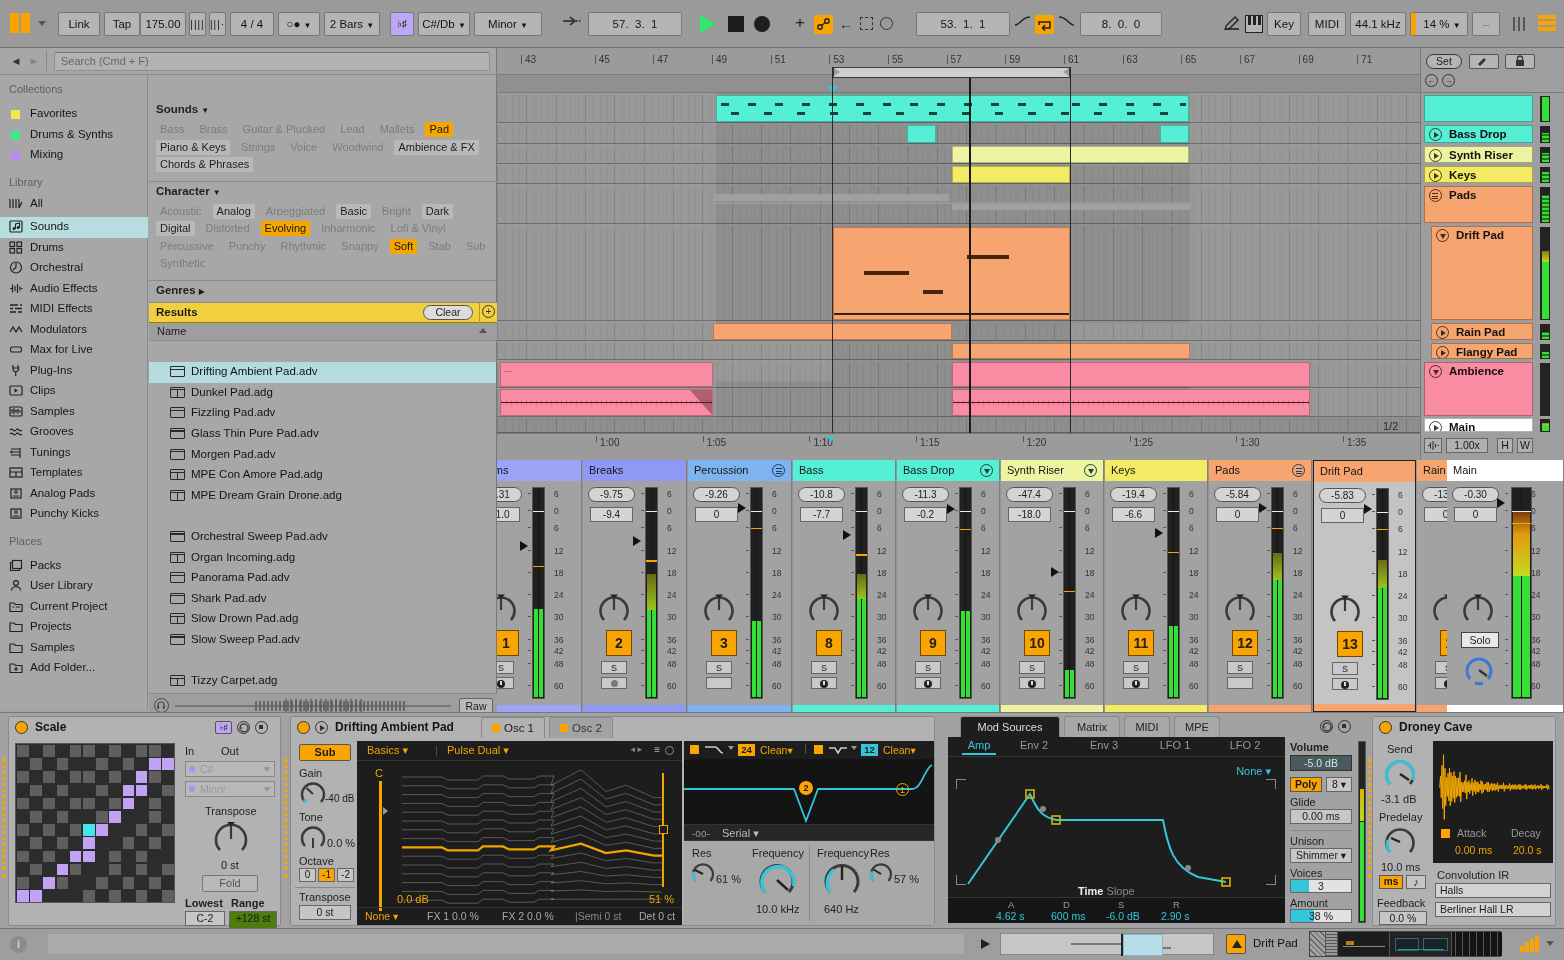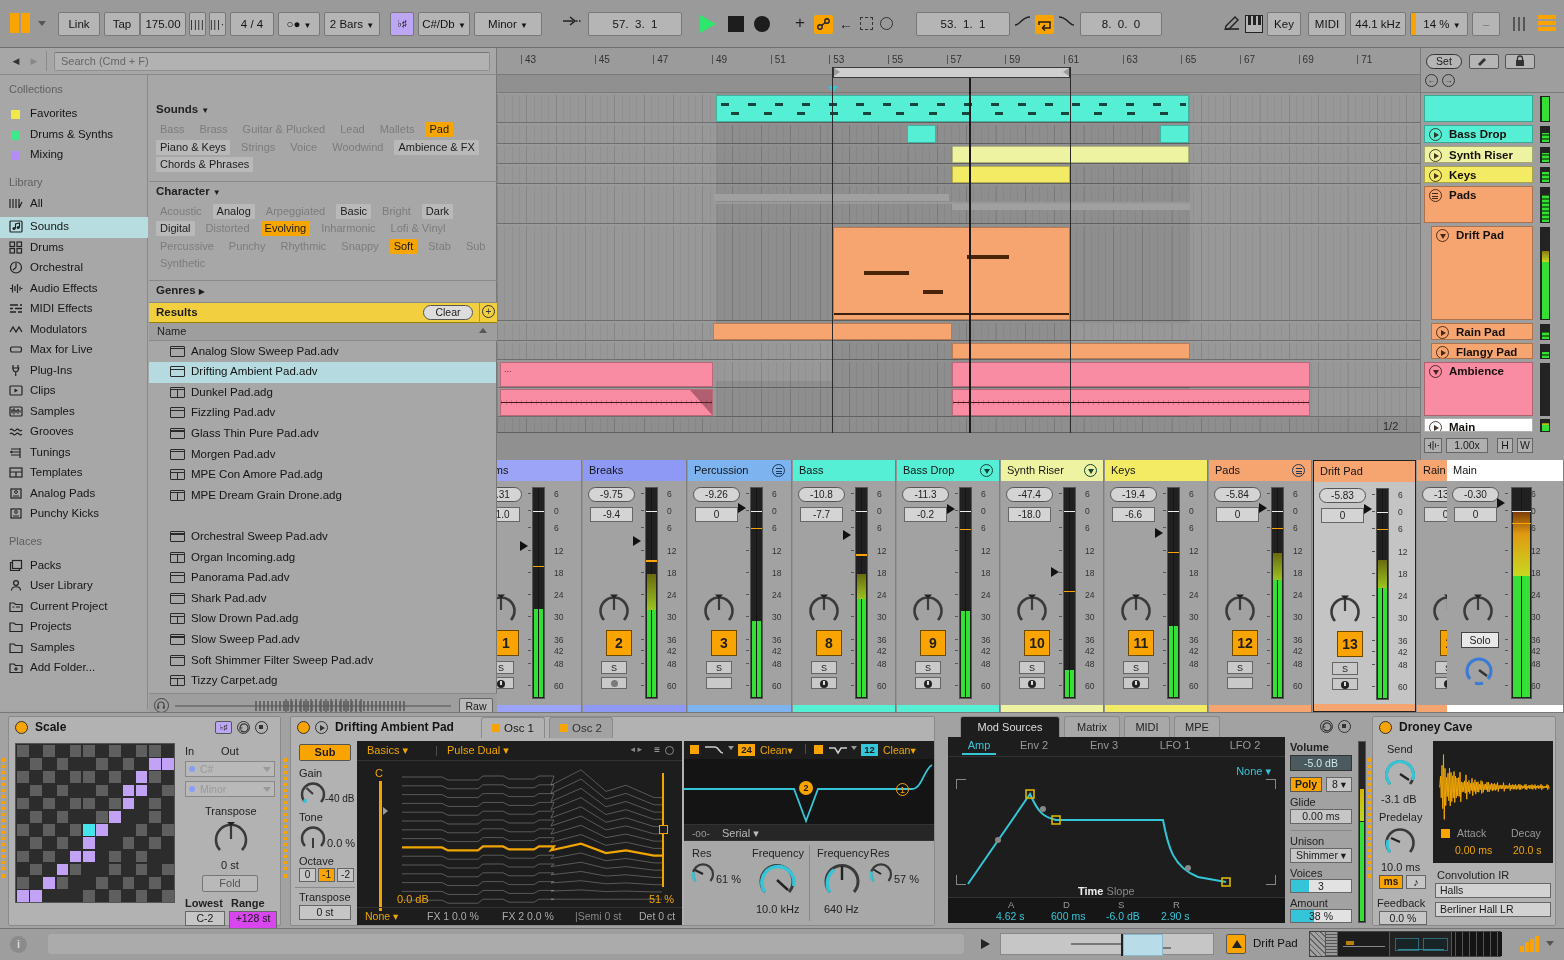--- a/index.html
+++ b/index.html
@@ -330,24 +330,20 @@
           <div class="abs" style="left: 7px; top: 3px; font-weight: bold; font-size: 11.5px; color: rgb(26, 26, 26);">Results</div>
           <div class="abs" style="left: 274px; top: 2.5px; width: 50px; height: 15px; background: rgb(221, 221, 221); border: 1px solid rgb(85, 85, 85); border-radius: 8px; text-align: center; line-height: 13px; font-size: 10.5px;">Clear</div>
           <div class="abs" style="left: 330px; top: 0px; width: 1px; height: 20px; background: rgb(184, 154, 16);"></div>
         </div>
         <div class="abs" style="left: 333px; top: 229.5px; width: 13px; height: 13px; border: 1.4px solid rgb(51, 51, 51); border-radius: 50%; text-align: center; line-height: 11px; font-size: 10px; color: rgb(51, 51, 51);">+</div>
         <div class="abs" style="left: 0px; top: 247.5px; width: 348px; height: 18px; background: rgb(158, 158, 158); border-bottom: 1px solid rgb(138, 138, 138);">
           <div class="abs" style="left: 8px; top: 2px; font-size: 11px; color: rgb(34, 34, 34);">Name</div>
           <div class="abs" style="left: 330px; top: 5px; width: 0px; height: 0px; border-left: 4px solid transparent; border-right: 4px solid transparent; border-bottom: 5px solid rgb(85, 85, 85);"></div>
         </div>
         <div class="abs" style="left: 0px; top: 266.5px; width: 348px; height: 350.2px; overflow: hidden;">
-          <div class="result-row" style="top: 0px;">
-            <div class="ricon"></div>
-            <div class="nm">Analog Slow Sweep Pad.adv</div>
-          </div>
           <div class="result-row" style="top: 20.6px; background: rgb(181, 219, 224);">
             <div class="ricon"></div>
             <div class="nm">Drifting Ambient Pad.adv</div>
           </div>
           <div class="result-row" style="top: 41.2px;">
             <div class="ricon adg"></div>
             <div class="nm">Dunkel Pad.adg</div>
           </div>
           <div class="result-row" style="top: 61.8px;">
             <div class="ricon"></div>
@@ -385,24 +381,20 @@
             <div class="ricon"></div>
             <div class="nm">Shark Pad.adv</div>
           </div>
           <div class="result-row" style="top: 267.8px;">
             <div class="ricon adg"></div>
             <div class="nm">Slow Drown Pad.adg</div>
           </div>
           <div class="result-row" style="top: 288.4px;">
             <div class="ricon"></div>
             <div class="nm">Slow Sweep Pad.adv</div>
-          </div>
-          <div class="result-row" style="top: 309px;">
-            <div class="ricon"></div>
-            <div class="nm">Soft Shimmer Filter Sweep Pad.adv</div>
           </div>
           <div class="result-row" style="top: 329.6px;">
             <div class="ricon adg"></div>
             <div class="nm">Tizzy Carpet.adg</div>
           </div>
         </div>
         <div class="abs" style="left: 0px; top: 617.7px; width: 348px; height: 24px; background: rgb(158, 158, 158); border-top: 1px solid rgb(138, 138, 138);">
           <div class="abs" style="left: 5px; top: 4px; width: 15px; height: 15px; border: 1.4px solid rgb(68, 68, 68); border-radius: 50%;"><svg width="12" height="12">
               <path d="M3 8 v-2 a3 3 0 0 1 6 0 v2" fill="none" stroke="#444" stroke-width="1.2"></path>
               <rect x="2.2" y="7" width="2" height="3" rx="1" fill="#444"></rect>
@@ -487,20 +479,39 @@
           <div class="abs" style="left: 0px; right: 0px; top: 11.5px; height: 1.8px; background: rgb(74, 21, 32);"></div>
           <div class="abs" style="left: 0px; right: 0px; top: 10px; height: 5px; background: repeating-linear-gradient(90deg, rgba(74, 21, 32, 0.18) 0px, rgba(74, 21, 32, 0.18) 1px, transparent 1px, transparent 5px);"></div>
         </div>
         <div class="abs" style="left: 217px; top: 101px; width: 235px; height: 7px; background: rgb(160, 160, 160);"></div>
         <div class="abs" style="left: 455px; top: 110px; width: 238px; height: 7px; background: rgb(160, 160, 160);"></div>
         <div class="abs" style="left: 217px; top: 109px; width: 476px; height: 2px; background: rgb(153, 153, 153);"></div>
       </div>
       <div class="abs" style="left: 335px; top: 19px; width: 1px; height: 366px; background: rgb(42, 42, 42);"></div>
       <div class="abs" style="left: 573px; top: 19px; width: 1px; height: 366px; background: rgb(42, 42, 42);"></div>
       <div class="abs" style="left: 472px; top: 30px; width: 1.5px; height: 355px; background: rgb(26, 26, 26);"></div>
+      <div class="abs" style="left: 0px; top: 385px; width: 923px; height: 27px; background: rgb(155, 155, 155); border-top: 1px solid rgb(122, 122, 122);">
+        <div class="abs" style="left: 103px; top: 3px; font-size: 10px; color: rgb(51, 51, 51);">1:00</div>
+        <div class="abs" style="left: 99px; top: 2px; width: 1px; height: 6px; background: rgb(85, 85, 85);"></div>
+        <div class="abs" style="left: 209.7px; top: 3px; font-size: 10px; color: rgb(51, 51, 51);">1:05</div>
+        <div class="abs" style="left: 205.7px; top: 2px; width: 1px; height: 6px; background: rgb(85, 85, 85);"></div>
+        <div class="abs" style="left: 316.4px; top: 3px; font-size: 10px; color: rgb(51, 51, 51);">1:10</div>
+        <div class="abs" style="left: 312.4px; top: 2px; width: 1px; height: 6px; background: rgb(85, 85, 85);"></div>
+        <div class="abs" style="left: 423.1px; top: 3px; font-size: 10px; color: rgb(51, 51, 51);">1:15</div>
+        <div class="abs" style="left: 419.1px; top: 2px; width: 1px; height: 6px; background: rgb(85, 85, 85);"></div>
+        <div class="abs" style="left: 529.8px; top: 3px; font-size: 10px; color: rgb(51, 51, 51);">1:20</div>
+        <div class="abs" style="left: 525.8px; top: 2px; width: 1px; height: 6px; background: rgb(85, 85, 85);"></div>
+        <div class="abs" style="left: 636.5px; top: 3px; font-size: 10px; color: rgb(51, 51, 51);">1:25</div>
+        <div class="abs" style="left: 632.5px; top: 2px; width: 1px; height: 6px; background: rgb(85, 85, 85);"></div>
+        <div class="abs" style="left: 743.2px; top: 3px; font-size: 10px; color: rgb(51, 51, 51);">1:30</div>
+        <div class="abs" style="left: 739.2px; top: 2px; width: 1px; height: 6px; background: rgb(85, 85, 85);"></div>
+        <div class="abs" style="left: 849.9px; top: 3px; font-size: 10px; color: rgb(51, 51, 51);">1:35</div>
+        <div class="abs" style="left: 845.9px; top: 2px; width: 1px; height: 6px; background: rgb(85, 85, 85);"></div>
+        <div class="abs" style="left: 330px; top: 2px; width: 0px; height: 0px; border-left: 4px solid transparent; border-right: 4px solid transparent; border-top: 6px solid rgb(53, 197, 216);"></div>
+      </div>
       <div class="abs" style="left: 923px; top: 0px; width: 144px; height: 412px; background: rgb(158, 158, 158); border-left: 1px solid rgb(122, 122, 122);">
         <div class="abs" style="left: 5px; top: 6px; width: 36px; height: 15px; border: 1.4px solid rgb(51, 51, 51); border-radius: 8px; background: rgb(181, 181, 181); text-align: center; line-height: 13px; font-size: 10.5px;">Set</div>
         <div class="abs" style="left: 48px; top: 6px; width: 30px; height: 15px; border: 1px solid rgb(85, 85, 85); background: rgb(181, 181, 181); border-radius: 2px;"><svg width="28" height="13">
             <path d="M8 9 L14 3 l2 2 -6 6 z" fill="#333"></path>
           </svg></div>
         <div class="abs" style="left: 84px; top: 6px; width: 30px; height: 15px; border: 1px solid rgb(85, 85, 85); background: rgb(181, 181, 181); border-radius: 2px;"><svg width="28" height="13">
             <rect x="10" y="5" width="8" height="6" fill="#333"></rect>
             <path d="M11.5 5 v-1.5 a2.5 2.5 0 0 1 5 0 V5" fill="none" stroke="#333" stroke-width="1.3"></path>
           </svg></div>
         <div class="abs" style="left: 4px; top: 26px; width: 13px; height: 13px; border: 1.3px solid rgb(51, 51, 51); border-radius: 50%; text-align: center; line-height: 12px; font-size: 8px; color: rgb(51, 51, 51);">←</div>
@@ -1241,21 +1252,21 @@
         <div class="abs" style="left: 203px; top: 103px; width: 38px; height: 38px;"><svg width="38" height="38">
             <path d="M8 30 A 15 15 0 1 1 30 30" fill="none" stroke="#3a3a3a" stroke-width="2.6"></path>
             <path d="M19 19 V5" stroke="#3a3a3a" stroke-width="2.2"></path>
             <path d="M15 2 l4 4 4 -4 z" fill="#222"></path>
           </svg></div>
         <div class="dlabel" style="left: 212px; top: 142px;">0 st</div>
         <div class="abs" style="left: 193px; top: 158px; width: 56px; height: 17px; background: rgb(185, 185, 185); border: 1px solid rgb(119, 119, 119); text-align: center; line-height: 15px; font-size: 11px; color: rgb(85, 85, 85); border-radius: 2px;">Fold</div>
         <div class="dlabel" style="left: 176px; top: 180px; font-weight: bold;">Lowest</div>
         <div class="dlabel" style="left: 222px; top: 180px; font-weight: bold;">Range</div>
         <div class="dbox" style="left: 176px; top: 194px; width: 40px; height: 15px; line-height: 13px;">C-2</div>
-        <div class="dbox" style="left: 220px; top: 194px; width: 48px; height: 31px; line-height: 13px; background: #d946ef;">+128 st</div>
+        <div class="dbox" style="left: 220px; top: 194px; width: 48px; height: 31px; line-height: 13px; background: #4d7c0f;">+128 st</div>
       </div>
       <div class="dev" style="left: 290px; width: 645px;">
         <div class="onoff" style="left: 6px;"></div>
         <div class="abs" style="left: 24px; top: 4px; width: 13px; height: 13px; border: 1.4px solid rgb(51, 51, 51); border-radius: 50%;">
           <div class="abs" style="left: 3.5px; top: 2.5px; width: 0px; height: 0px; border-left: 5px solid rgb(51, 51, 51); border-top: 3.5px solid transparent; border-bottom: 3.5px solid transparent;"></div>
         </div>
         <div class="dtitle" style="left: 44px;">Drifting Ambient Pad</div>
         <div class="tab" style="left: 190px; width: 64px; background: rgb(178, 178, 178); border-top: 1px solid rgb(138, 138, 138); border-right: 1px solid rgb(138, 138, 138); border-left: 1px solid rgb(138, 138, 138); border-image: initial; border-bottom: none; border-radius: 3px 3px 0px 0px; line-height: 20px;"><span style="display:inline-block;width:8px;height:8px;background:#f9a400;margin-right:4px;"></span>Osc 1</div>
         <div class="tab" style="left: 258px; width: 64px; background: rgb(162, 162, 162); border-top: 1px solid rgb(138, 138, 138); border-right: 1px solid rgb(138, 138, 138); border-left: 1px solid rgb(138, 138, 138); border-image: initial; border-bottom: none; border-radius: 3px 3px 0px 0px; line-height: 20px; color: rgb(51, 51, 51);"><span style="display:inline-block;width:8px;height:8px;background:#f9a400;margin-right:4px;"></span>Osc 2</div>
         <div class="abs" style="left: 8px; top: 27px; width: 52px; height: 17px; background: rgb(249, 164, 0); border: 1px solid rgb(85, 85, 85); border-radius: 2px; text-align: center; line-height: 15px; font-size: 11px; font-weight: bold;">Sub</div>

